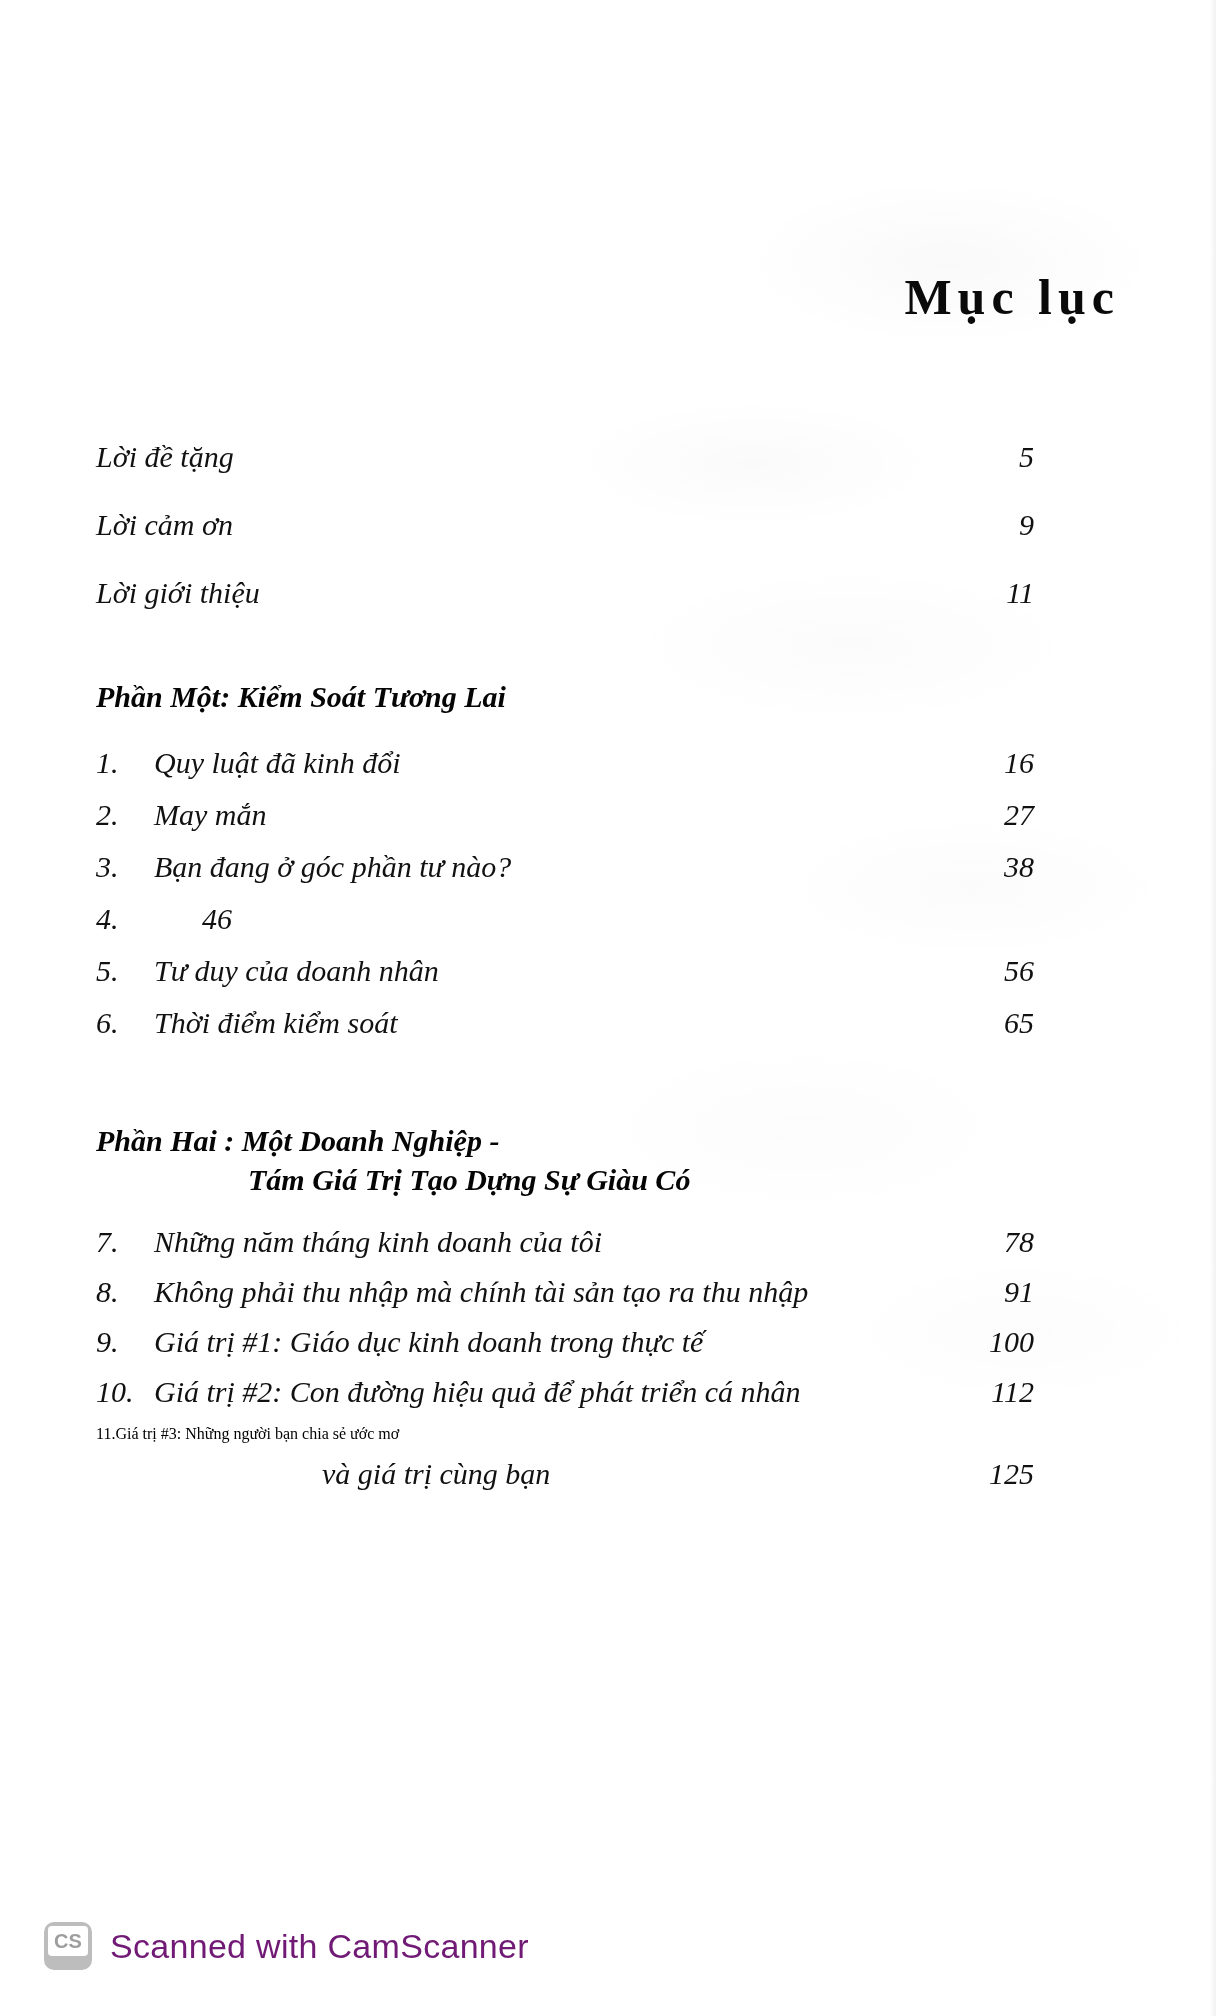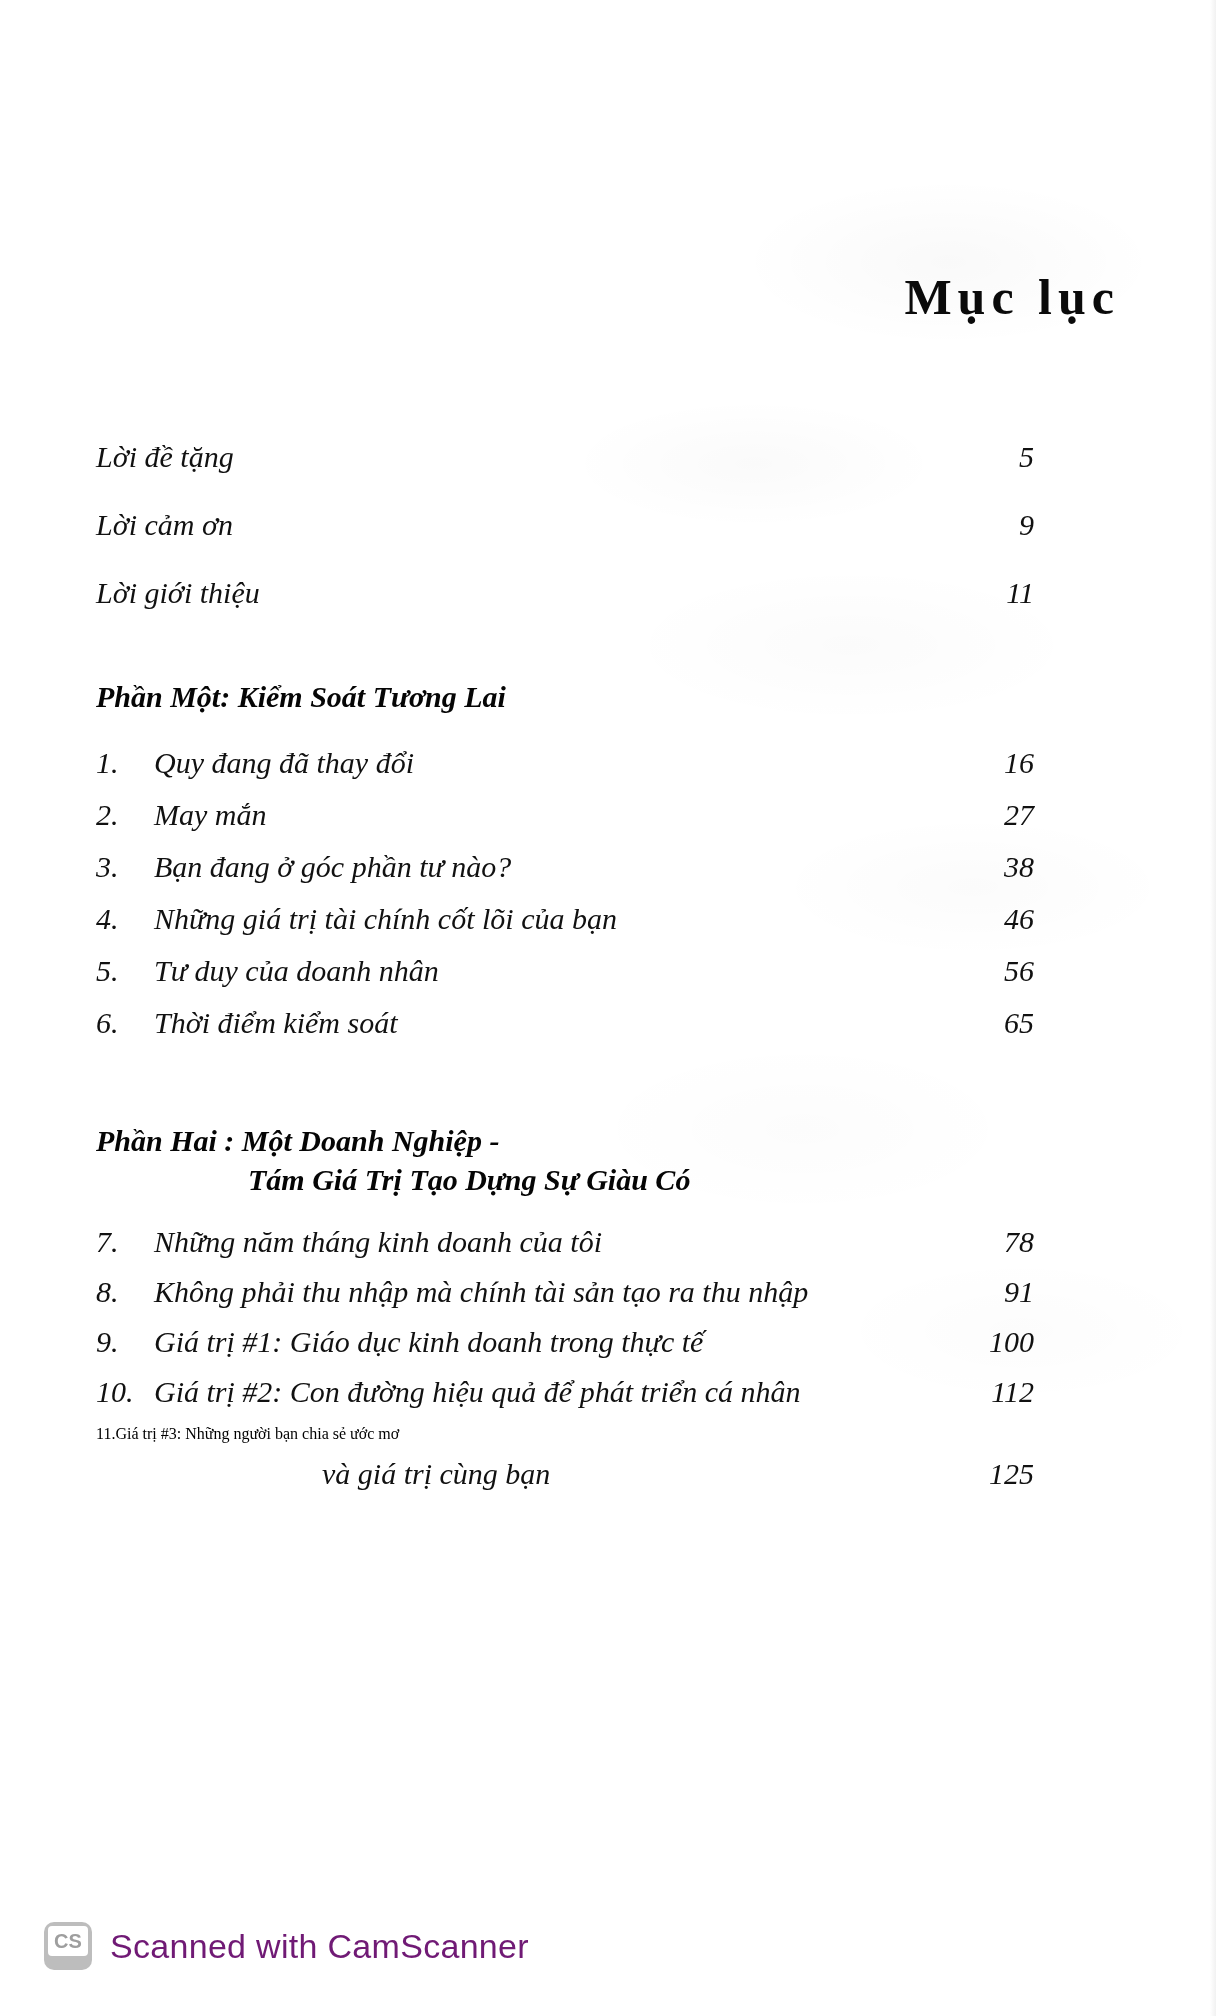--- a/index.html
+++ b/index.html
@@ -223,36 +223,35 @@
       <span class="label">Lời giới thiệu</span>
       <span class="pg">11</span>
     </div>
 
     <div class="part-heading first">
       <span>Phần Một: Kiểm Soát Tương Lai</span>
     </div>
 
     <div class="ch-row">
       <span class="num">1.</span>
-      <span class="title">Quy đang đã thay đổi</span>
+      <span class="title">Quy luật đã kinh đổi</span>
       <span class="pg">16</span>
     </div>
     <div class="ch-row">
       <span class="num">2.</span>
       <span class="title">May mắn</span>
       <span class="pg">27</span>
     </div>
     <div class="ch-row">
       <span class="num">3.</span>
       <span class="title">Bạn đang ở góc phần tư nào?</span>
       <span class="pg">38</span>
     </div>
     <div class="ch-row">
       <span class="num">4.</span>
-      <span class="title">Những giá trị tài chính cốt lõi của bạn</span>
       <span class="pg">46</span>
     </div>
     <div class="ch-row">
       <span class="num">5.</span>
       <span class="title">Tư duy của doanh nhân</span>
       <span class="pg">56</span>
     </div>
     <div class="ch-row">
       <span class="num">6.</span>
       <span class="title">Thời điểm kiểm soát</span>

